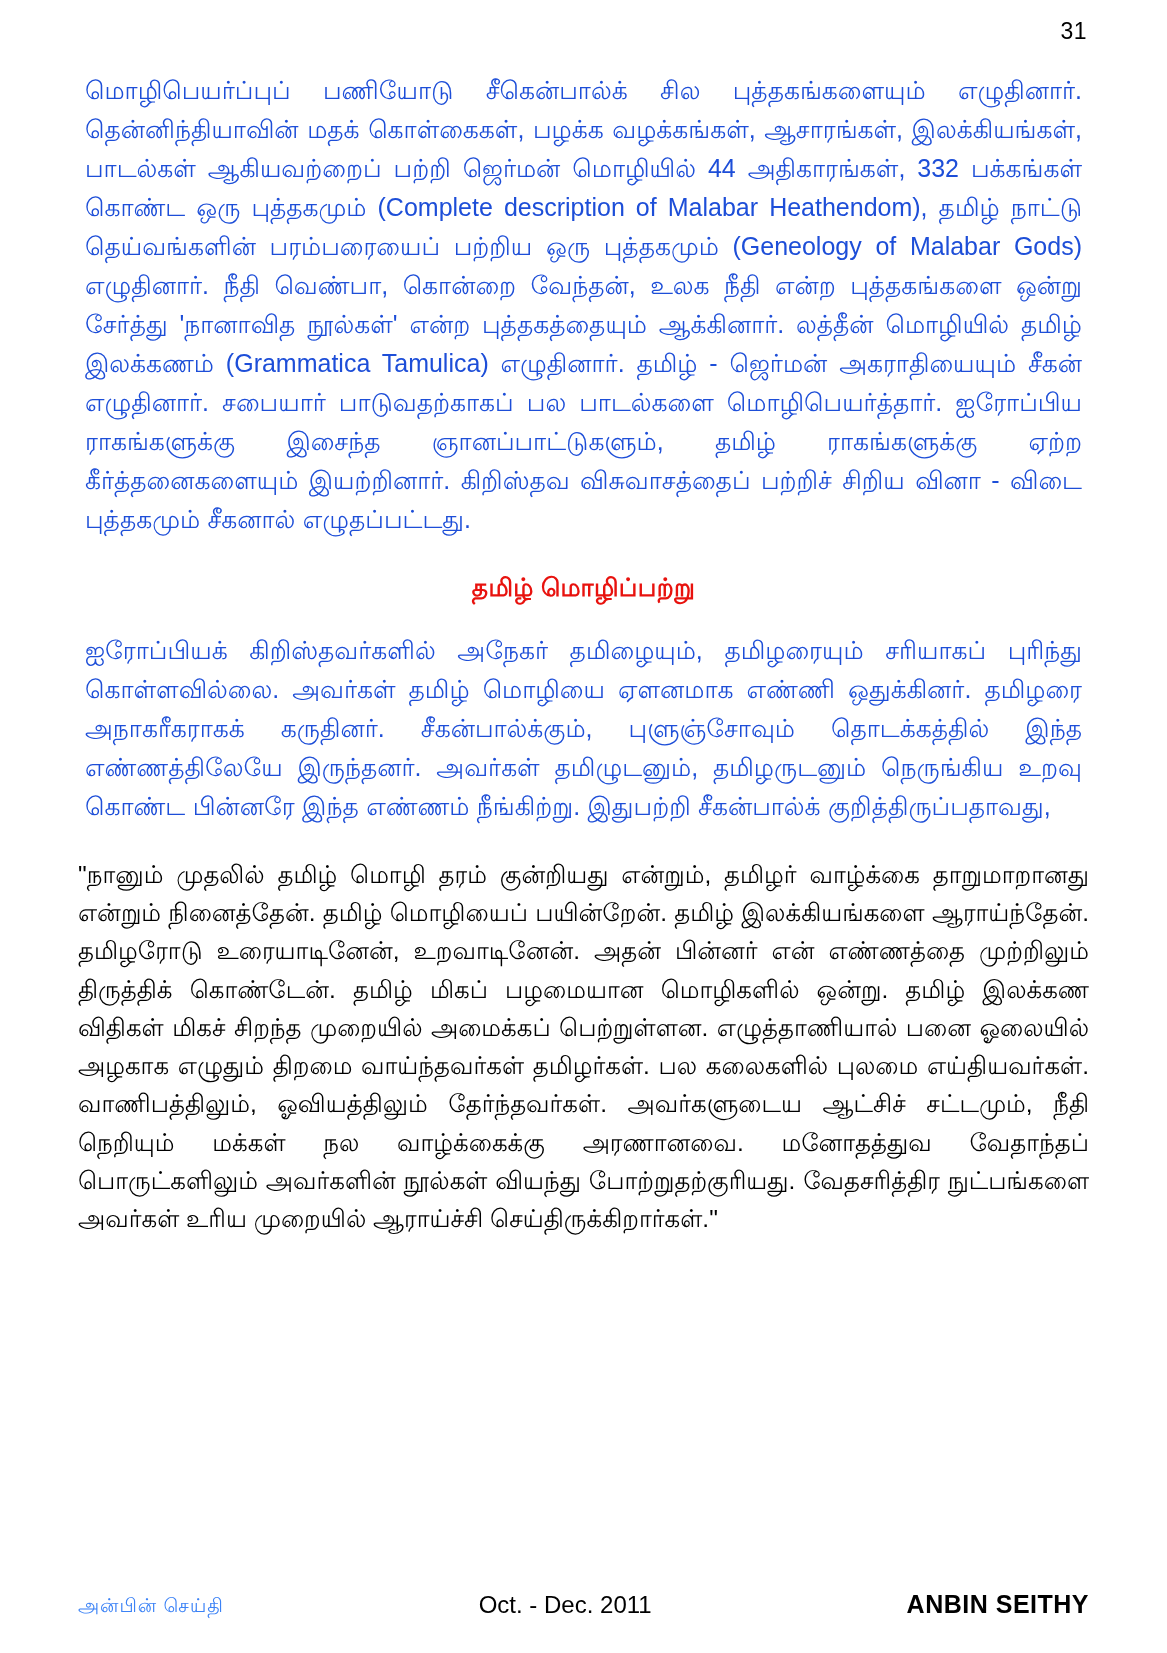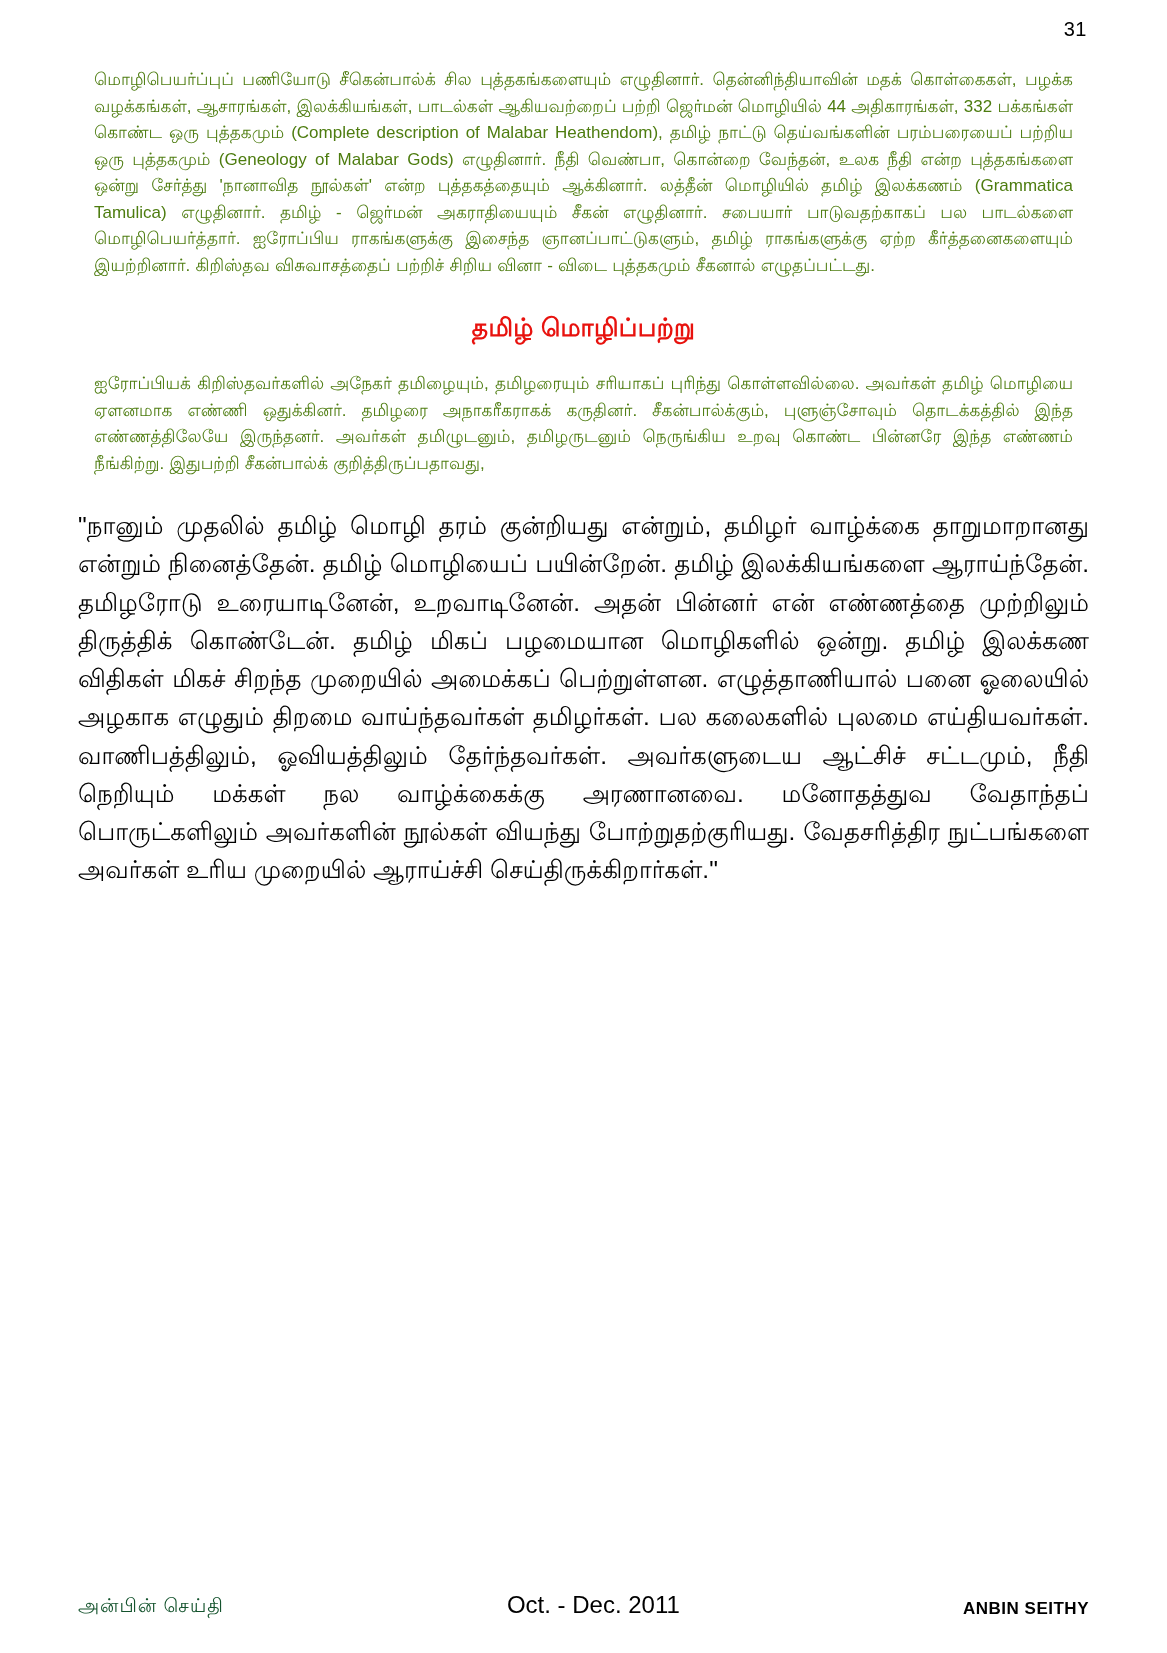--- a/index.html
+++ b/index.html
@@ -15,44 +15,44 @@
     position: relative;
     width: 1167px;
     height: 1653px;
     margin: 0 auto;
     background: #ffffff;
     box-sizing: border-box;
     padding: 18px 78px 0 78px;
   }
   .page-number {
     text-align: right;
-    font-size: 20px;
+    font-size: 23px;
     color: #000;
     margin: 0 2px 26px 0;
     letter-spacing: 0.5px;
   }
   .section-heading {
     text-align: center;
     color: #e8120e;
     font-size: 25px;
     font-weight: bold;
     margin: 0 0 22px 0;
     letter-spacing: 0.3px;
   }
   .section-heading.second {
     margin-top: 34px;
     margin-bottom: 26px;
   }
   p.body-text {
     text-align: justify;
     text-justify: inter-word;
-    font-size: 17px;
+    font-size: 25px;
     line-height: 1.56;
-    margin: 16px;
-    color: #4d7c0f;
+    margin: 7px;
+    color: #1d4ed8;
     word-spacing: 0.5px;
   }
   p.quote-text {
     text-align: justify;
     text-justify: inter-word;
     font-size: 24.5px;
     line-height: 1.56;
     margin: 30px 0 0 0;
     color: #000;
   }
@@ -61,29 +61,29 @@
     left: 78px;
     right: 78px;
     bottom: 34px;
     display: flex;
     align-items: flex-end;
     justify-content: space-between;
     font-size: 19px;
   }
   .footer-left {
     font-size: 19px;
-    color: #14532d;
+    color: #3b82f6;
     letter-spacing: 1px;
   }
   .footer-center {
     font-size: 24px;
     color: #000;
   }
   .footer-right {
-    font-size: 17px;
+    font-size: 25px;
     font-weight: bold;
     color: #000;
     letter-spacing: 0.5px;
   }
 </style>
 </head>
 <body>
 
 <div class="page">
 

